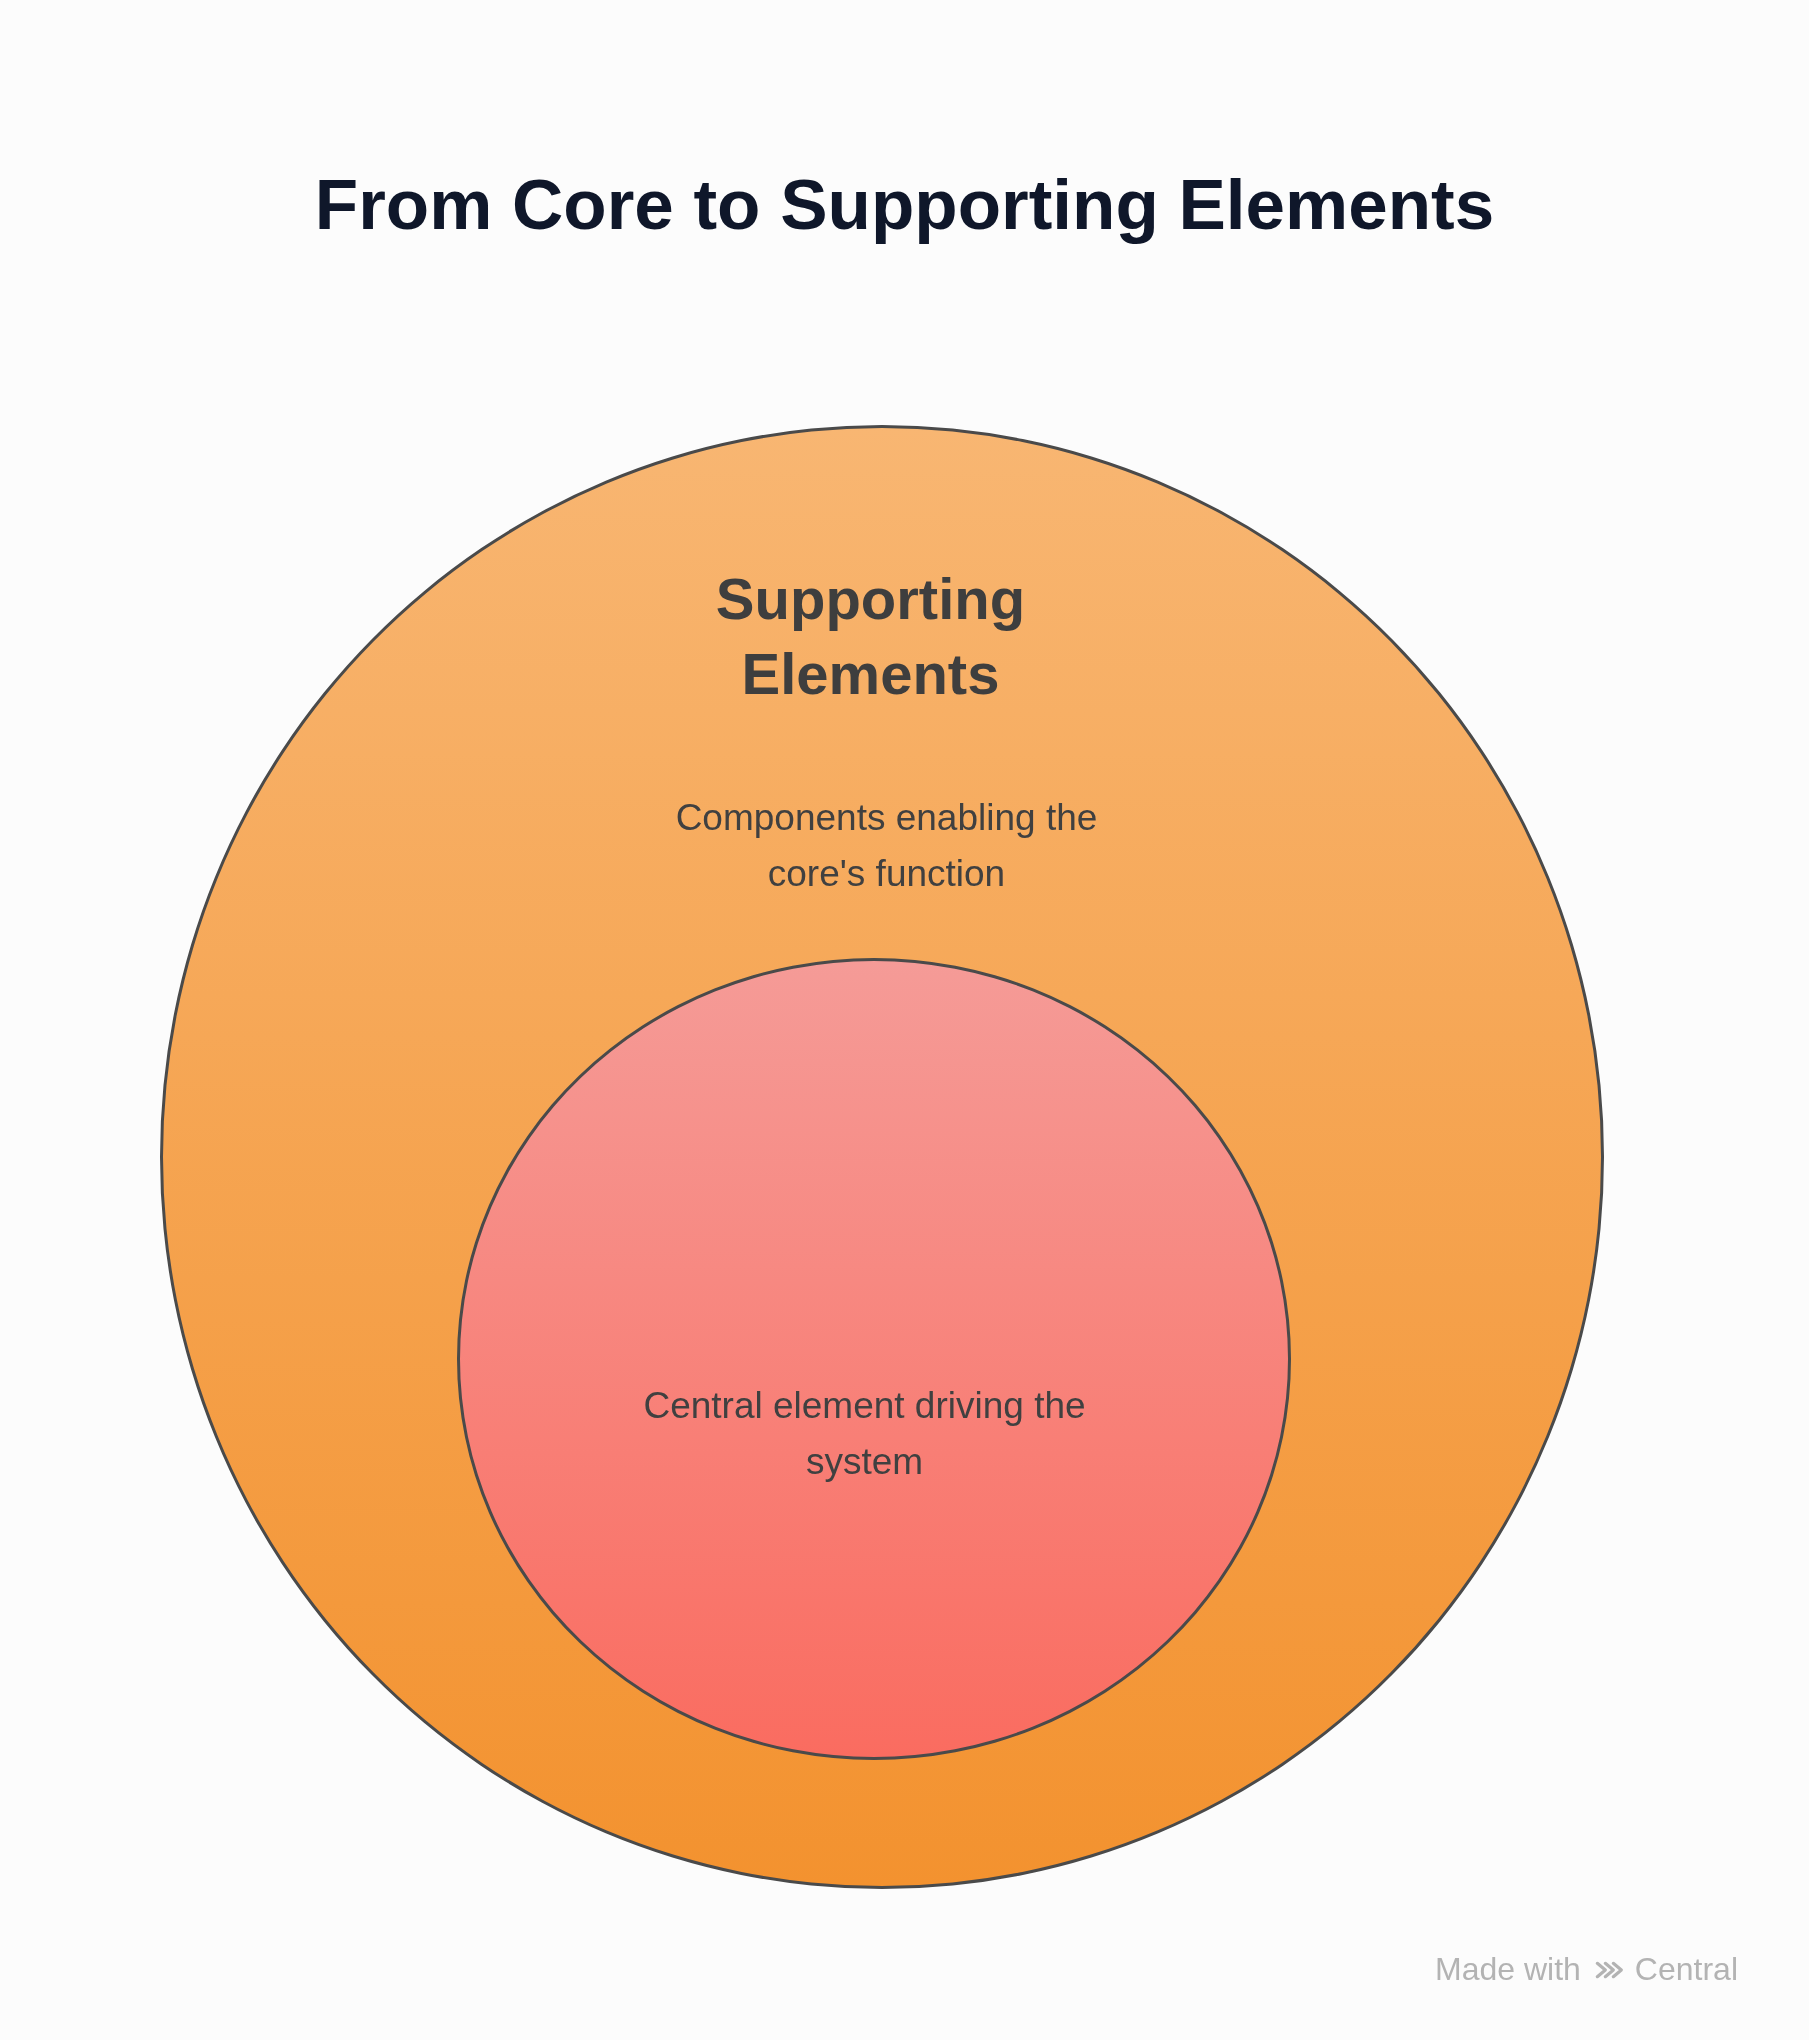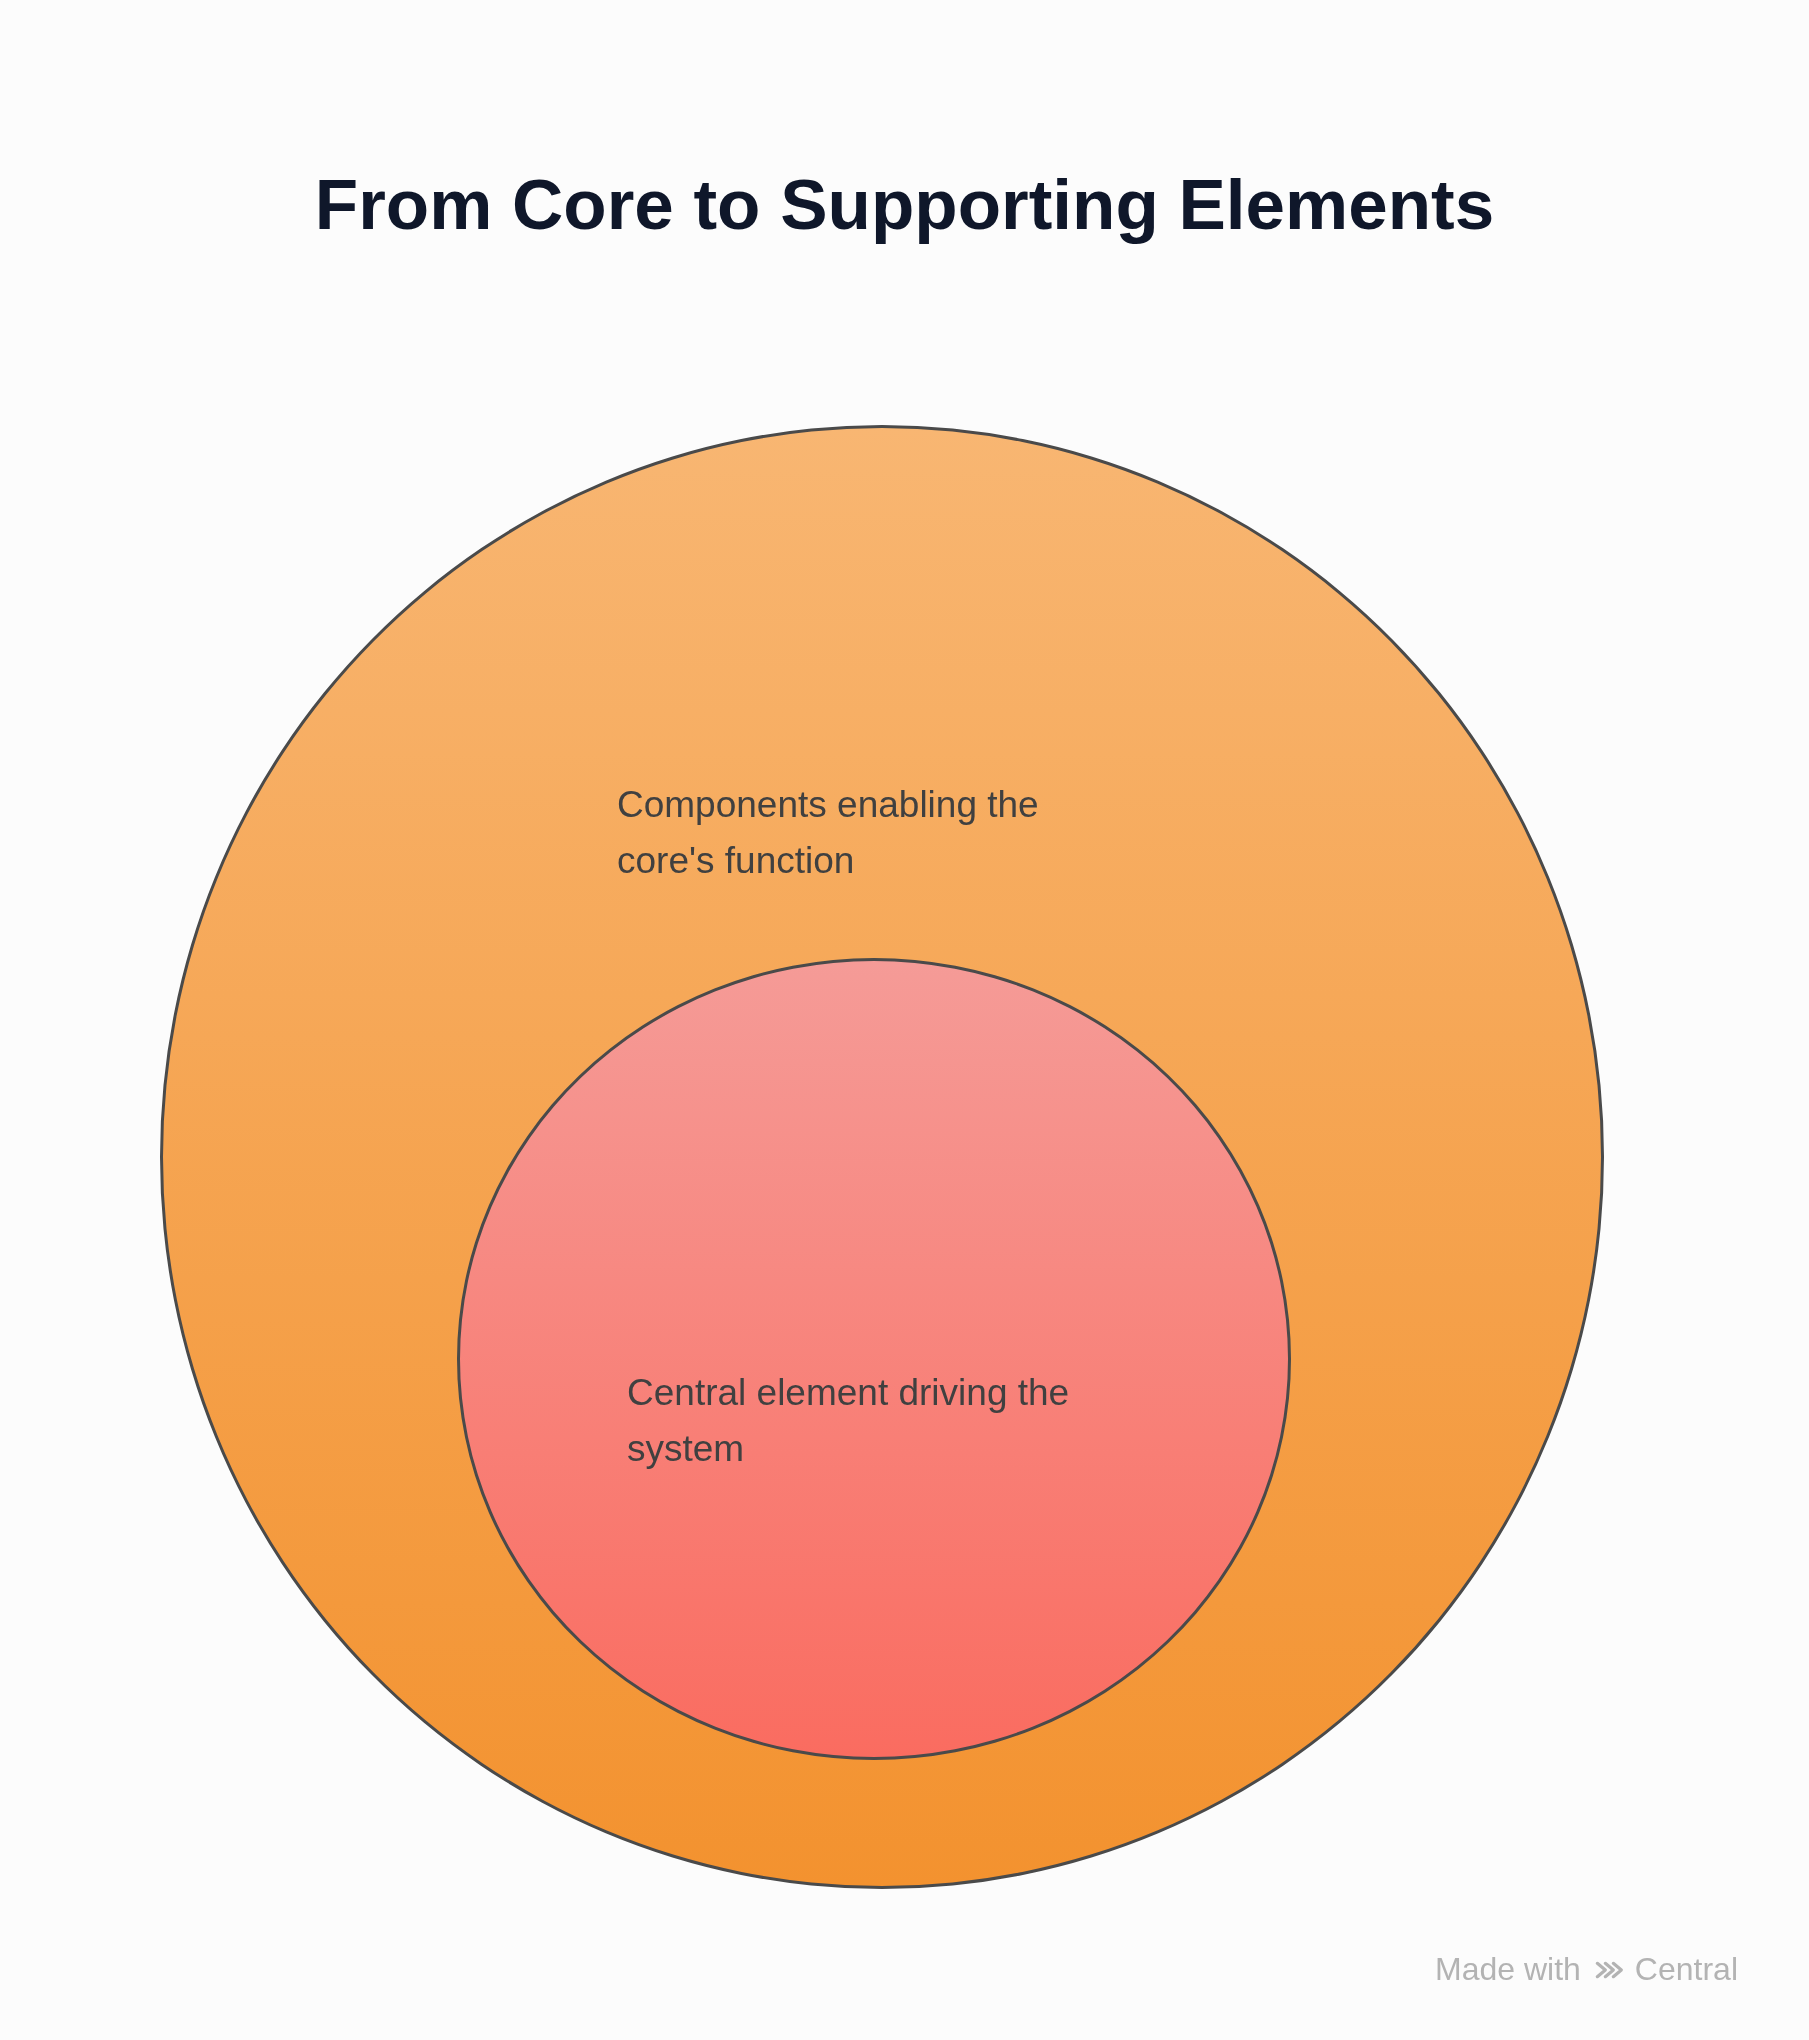--- a/index.html
+++ b/index.html
@@ -58,25 +58,25 @@
     width: 561px;
   }
   .core-label {
     top: 1247px;
     left: 635px;
     width: 481px;
   }
 
   .circle-desc {
     position: absolute;
-    text-align: left;
+    text-align: center;
     font-size: 37px;
     line-height: 1.5;
     color: #404040;
-    margin: 3px;
+    margin: 16px;
   }
   .outer-desc {
     top: 774px;
     left: 614px;
     width: 513px;
   }
   .core-desc {
     top: 1362px;
     left: 624px;
     width: 449px;
@@ -100,20 +100,21 @@
 </style>
 </head>
 <body>
 
 <div class="canvas">
 
   <h1 class="title">From Core to Supporting Elements</h1>
 
   <div class="circle outer-circle" style="background: linear-gradient(rgb(248, 182, 114) 0%, rgb(243, 146, 47) 100%); border-color: rgb(74, 74, 74);"></div>
 
+  <h2 class="circle-label outer-label">Supporting Elements</h2>
 
   <p class="circle-desc outer-desc">Components enabling the core's function</p>
 
   <div class="circle inner-circle" style="background: linear-gradient(rgb(245, 155, 151) 0%, rgb(250, 108, 96) 100%); border-color: rgb(74, 74, 74);"></div>
 
 
   <p class="circle-desc core-desc">Central element driving the system</p>
 
   <div class="watermark" style="color: rgb(179, 179, 179);">
     <span>Made with</span>

